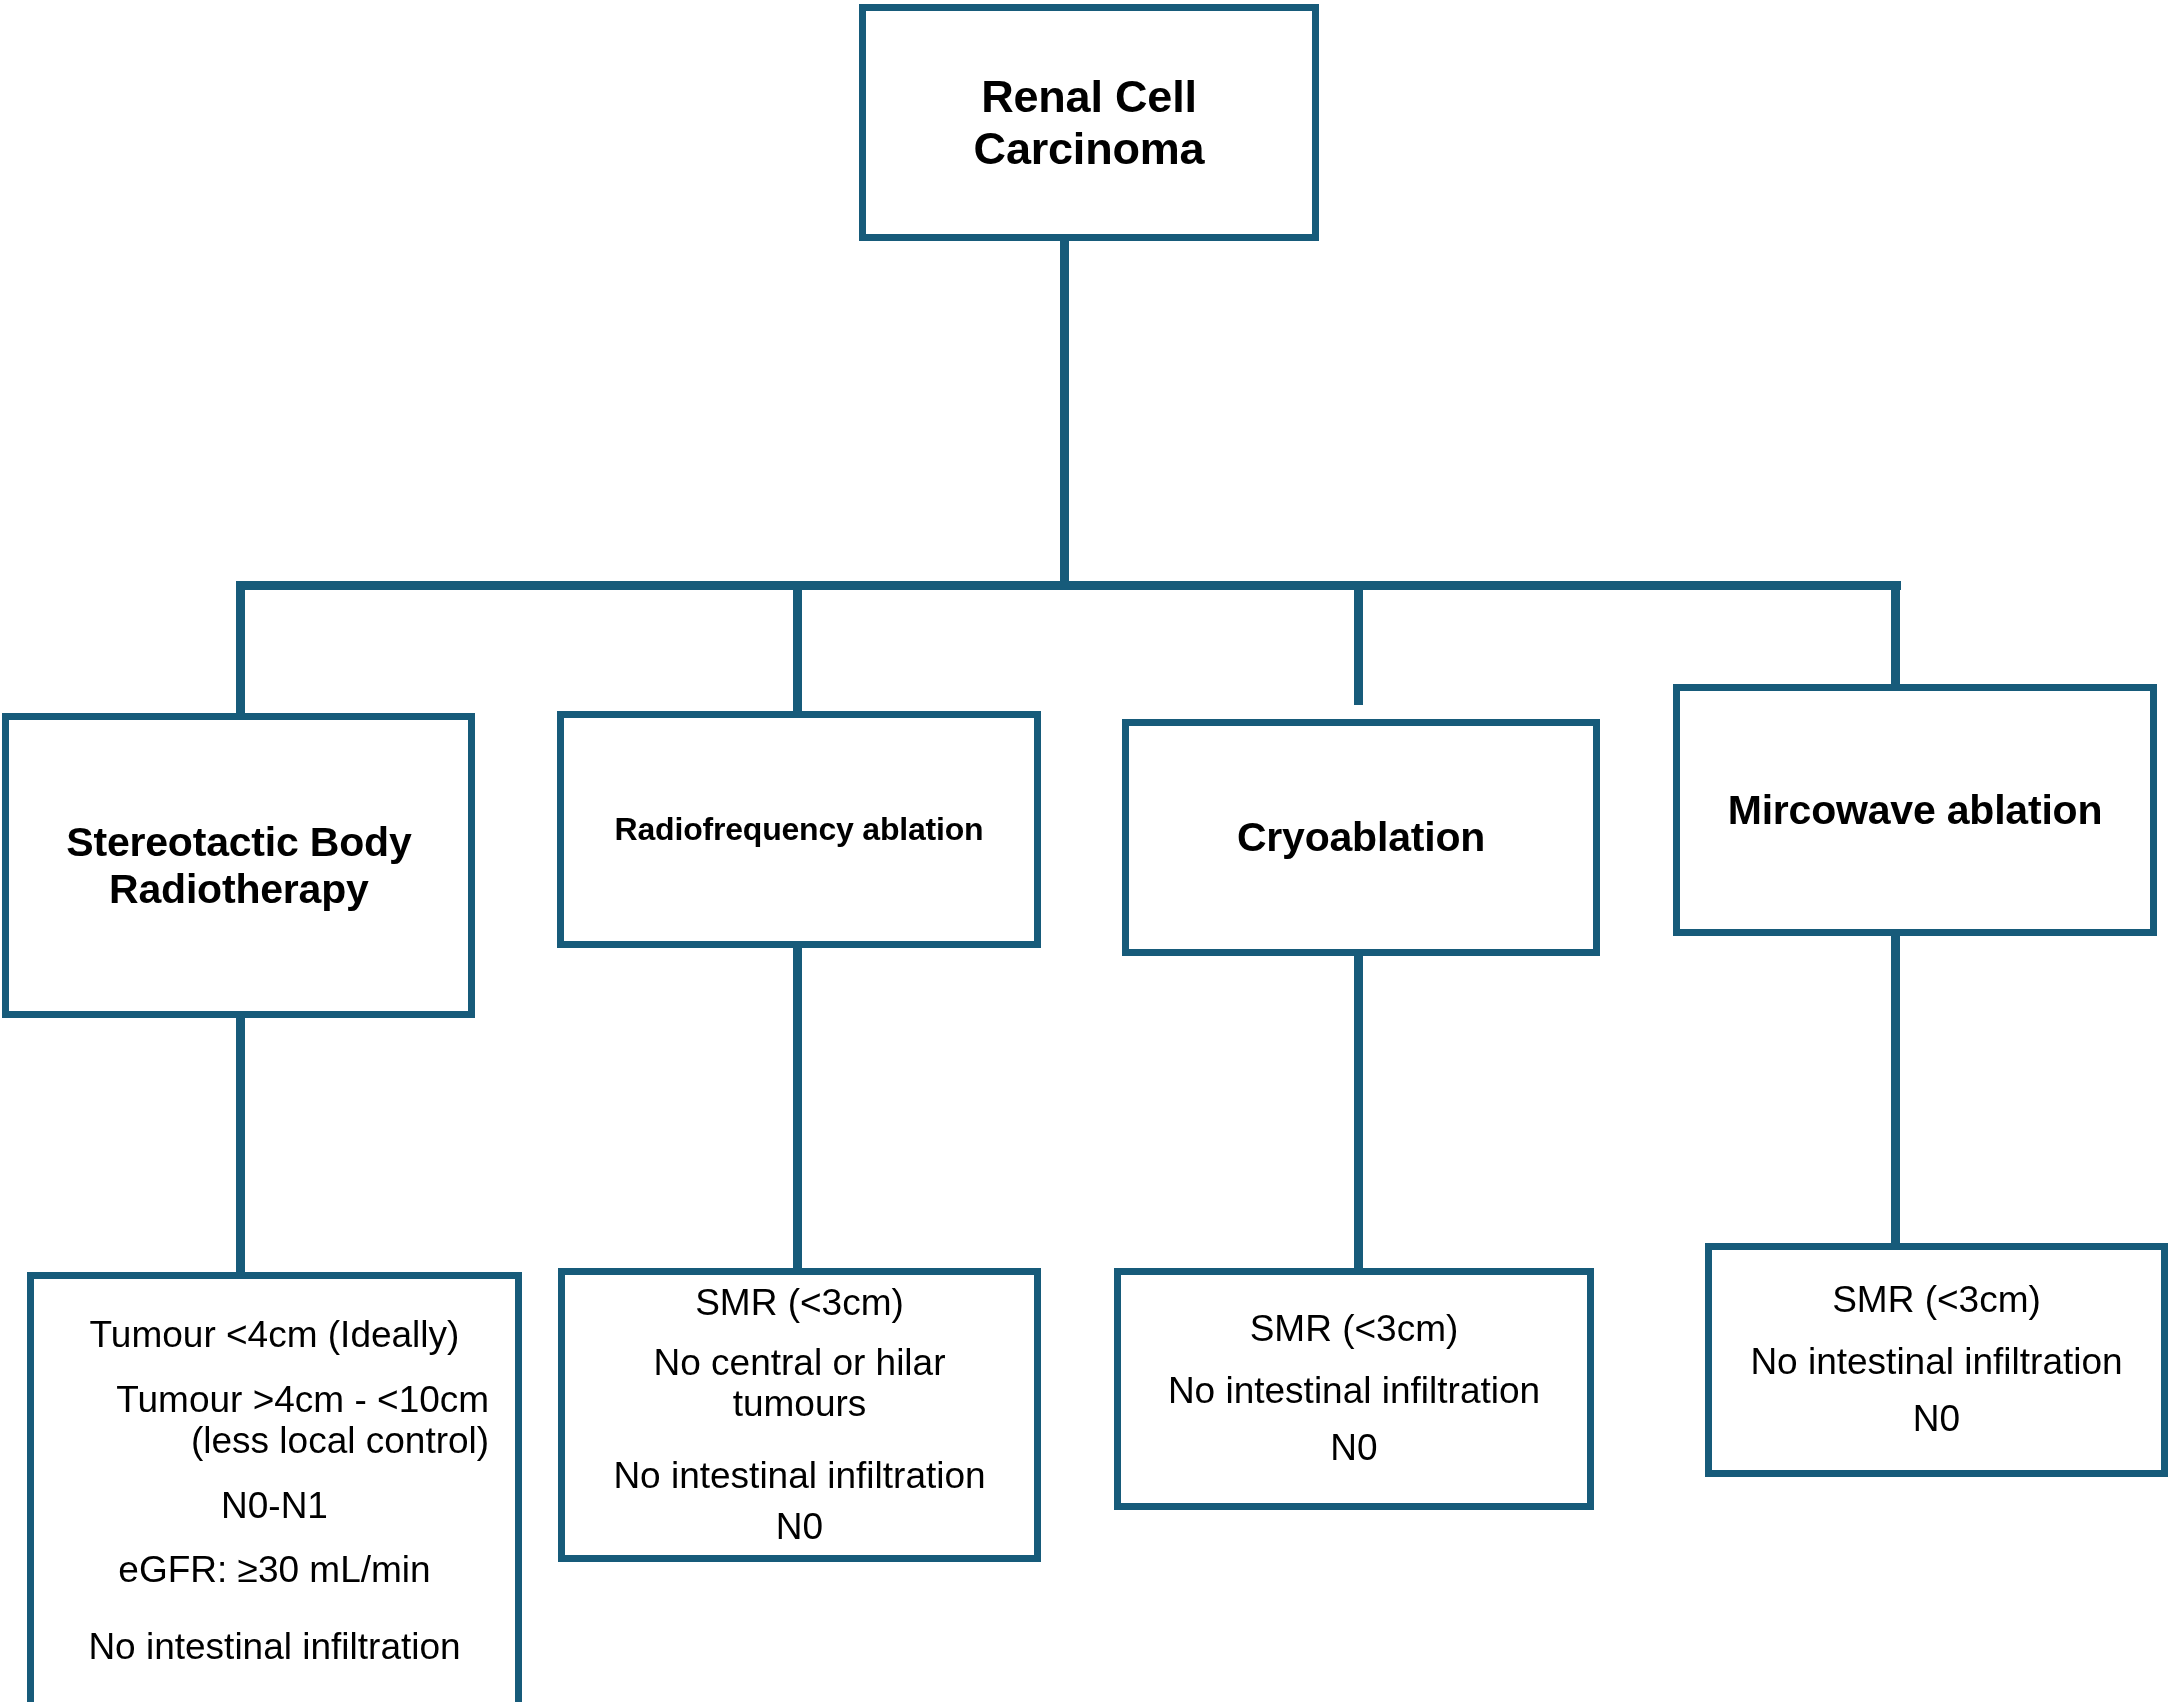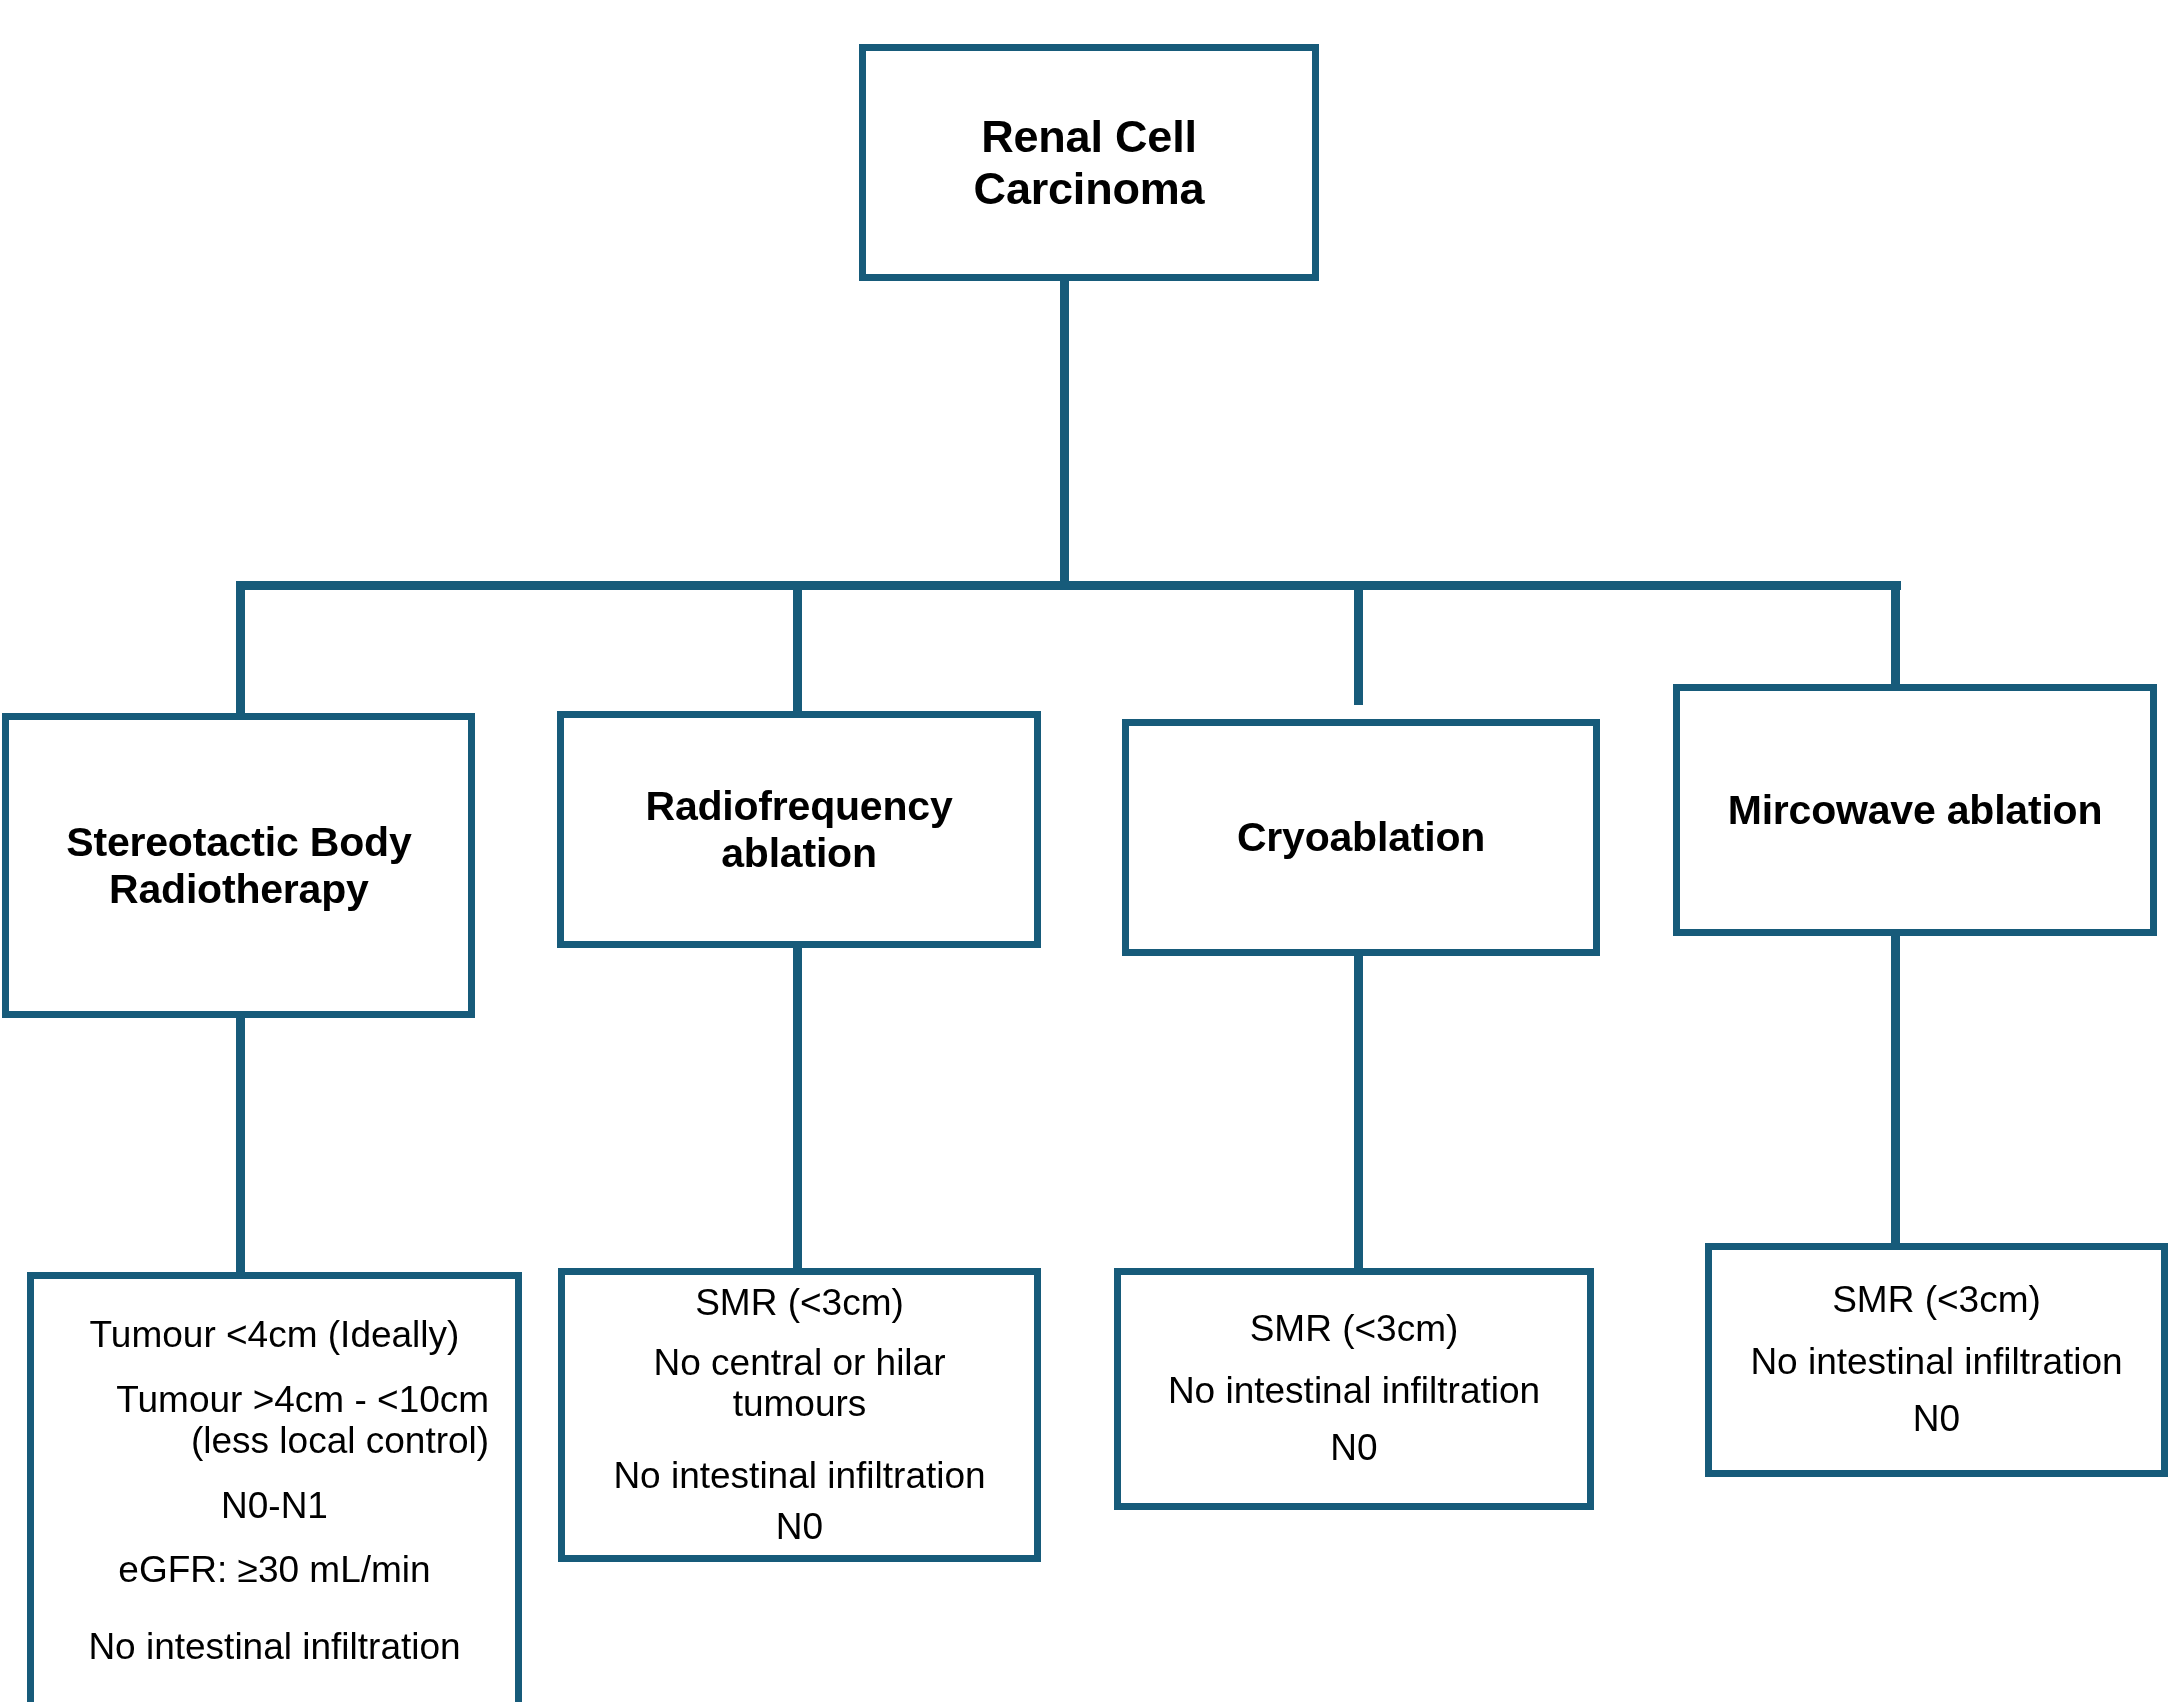--- a/index.html
+++ b/index.html
@@ -54,40 +54,40 @@
   }
   :root {
     --stroke: #175b7a;
   }
 </style>
 </head>
 <body>
 
 <div id="canvas">
 
-  <div class="node" style="left:859px; top:4px; width:460px; height:237px;margin-top:40px;">
+  <div class="node" style="left:859px; top:4px; width:460px; height:237px;">
     <span class="node-title" style="font-size:45px;">Renal Cell Carcinoma</span>
   </div>
 
   <div class="conn" style="left:1060px; top:237px; width:9px; height:106px;"></div>
 
   <div class="conn" style="left:236px; top:581px; width:1665px; height:9px;"></div>
   <div class="conn" style="left:1060px; top:341px; width:9px; height:244px;"></div>
 
   <div class="conn" style="left:236px; top:581px; width:9px; height:135px;"></div>
   <div class="conn" style="left:793px; top:581px; width:9px; height:135px;"></div>
   <div class="conn" style="left:1354px; top:581px; width:9px; height:124px;"></div>
   <div class="conn" style="left:1891px; top:581px; width:9px; height:106px;"></div>
 
   <div class="node" style="left:2.4px; top:713px; width:473px; height:305px;">
     <span class="node-title" style="font-size:41px;">Stereotactic Body Radiotherapy</span>
   </div>
 
   <div class="node" style="left:557px; top:711px; width:484px; height:237px;">
-    <span class="node-title" style="font-size:41px;">Radiofrequency ablation</span>
+    <span class="node-title" style="font-size:32px;">Radiofrequency ablation</span>
   </div>
 
   <div class="node" style="left:1122px; top:719px; width:478px; height:237px;">
     <span class="node-title" style="font-size:41px;">Cryoablation</span>
   </div>
 
   <div class="node" style="left:1673px; top:684px; width:484px; height:252px;">
     <span class="node-title" style="font-size:41px;">Mircowave ablation</span>
   </div>
 

